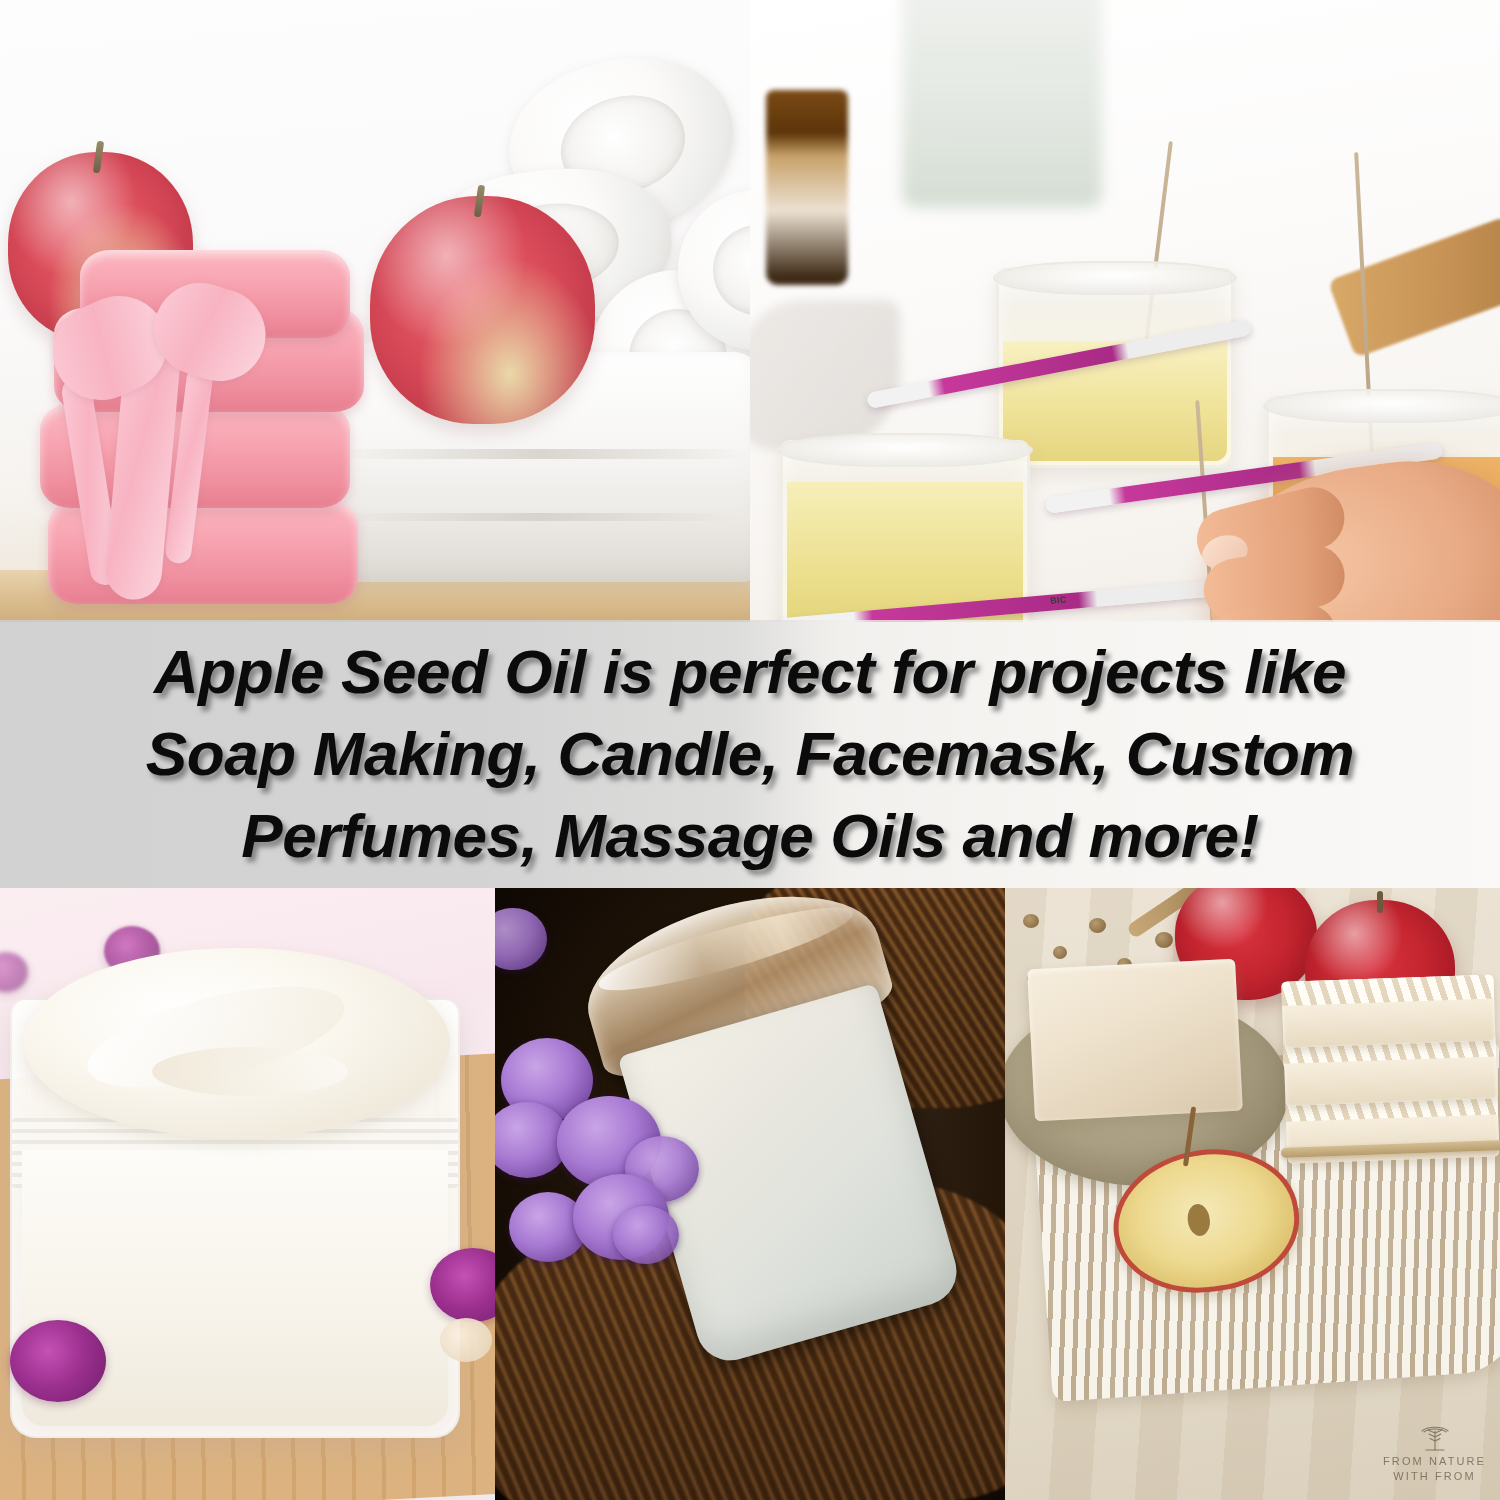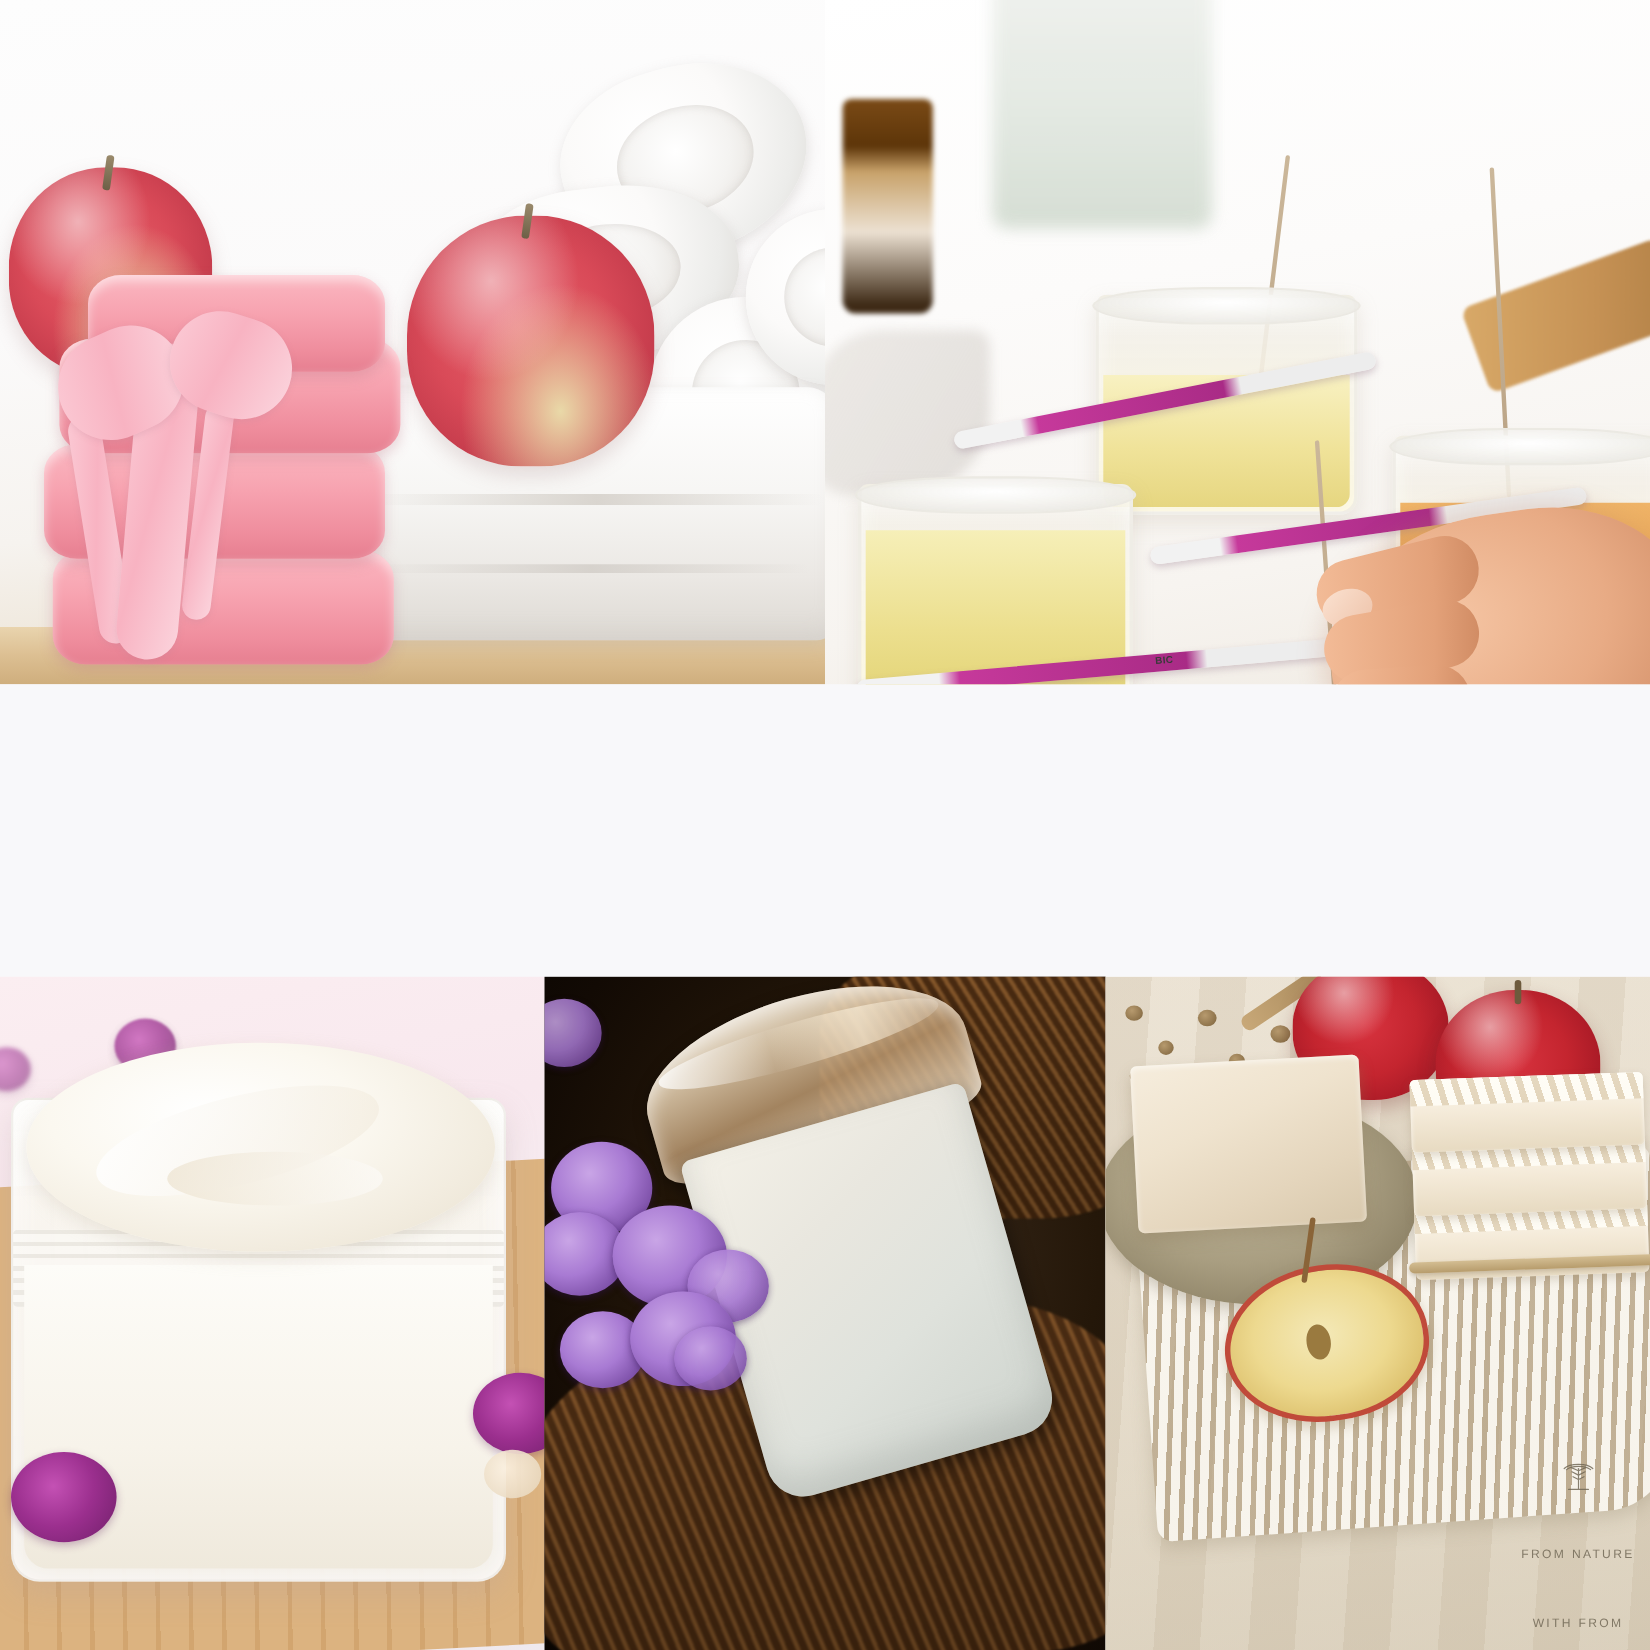--- a/index.html
+++ b/index.html
@@ -421,21 +421,21 @@
   
   .watermark {
     position:absolute; right:14px; bottom:16px;
     display:flex; flex-direction:column; align-items:center;
     color:#7b705e; opacity:.82; pointer-events:none;
   }
   .watermark .tree { margin-bottom:2px; }
   .wm-line {
     font-family:"Liberation Sans", sans-serif;
     font-size:11px; letter-spacing:2.1px; line-height:1.35;
-    color:#6f6654; font-weight:normal;margin-top:48px;
+    color:#6f6654; font-weight:normal;
   }
 </style>
 </head>
 <body>
 
 <div class="collage">
 
   <div class="row-top">
 
     <div class="panel p-topleft">
@@ -589,14 +589,19 @@
             <path d="M17 21 L12 18.5 M17 21 L22 18.5"></path>
             <path d="M8 30 H26"></path>
           </g>
         </svg>
         <div class="wm-line">FROM NATURE</div>
         <div class="wm-line">WITH FROM</div>
       </div>
     </div>
   </div>
 
+  <div class="band">
+    <div class="band-line">Apple Seed Oil is perfect for projects like</div>
+    <div class="band-line">Soap Making, Candle, Facemask, Custom</div>
+    <div class="band-line">Perfumes, Massage Oils and more!</div>
+  </div>
 
 </div>
 
 </body></html>

